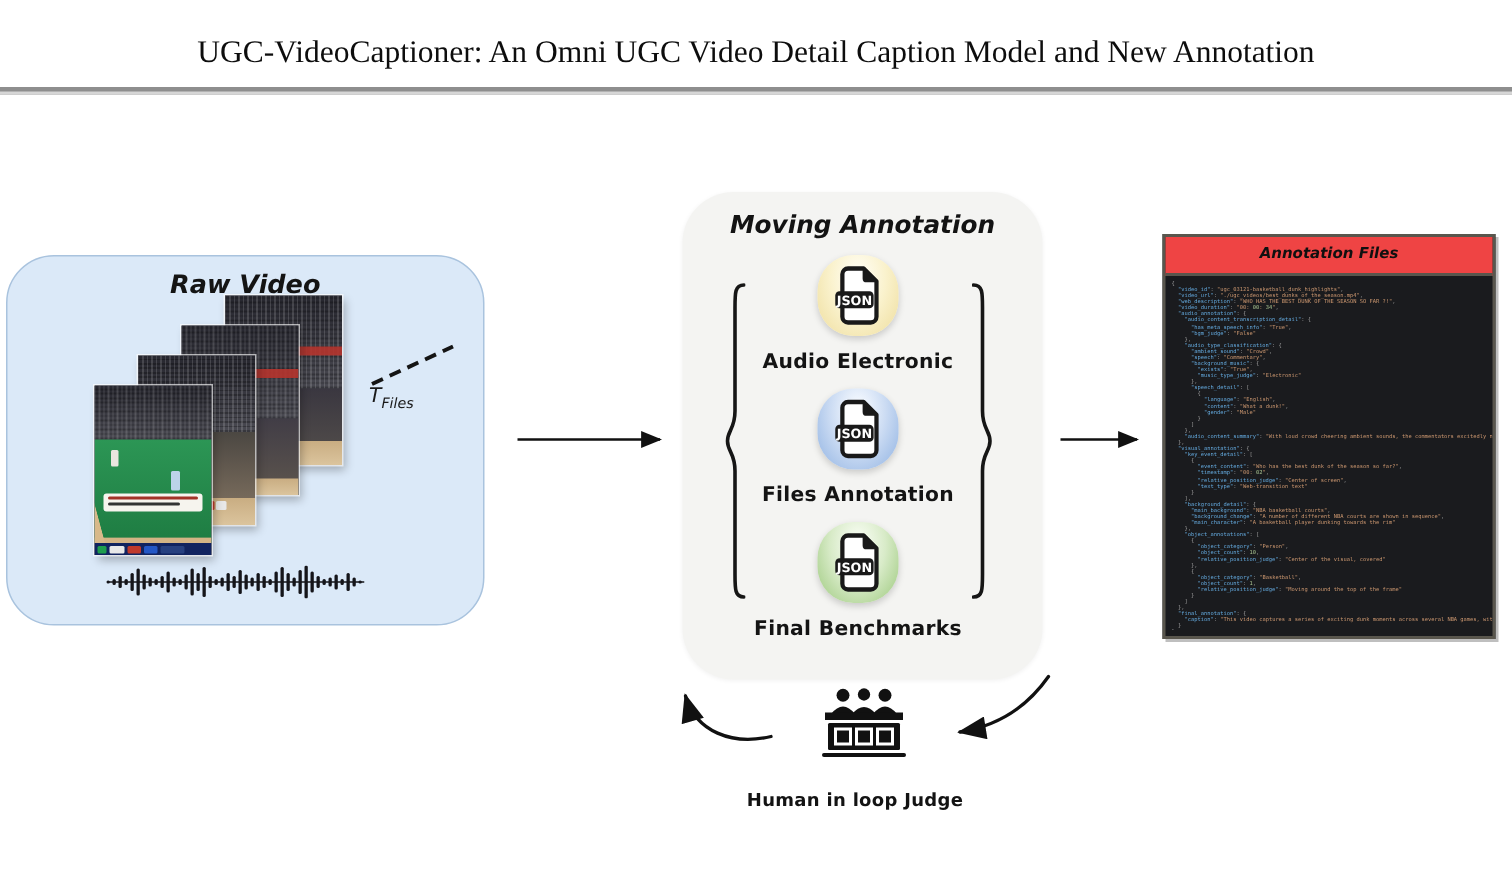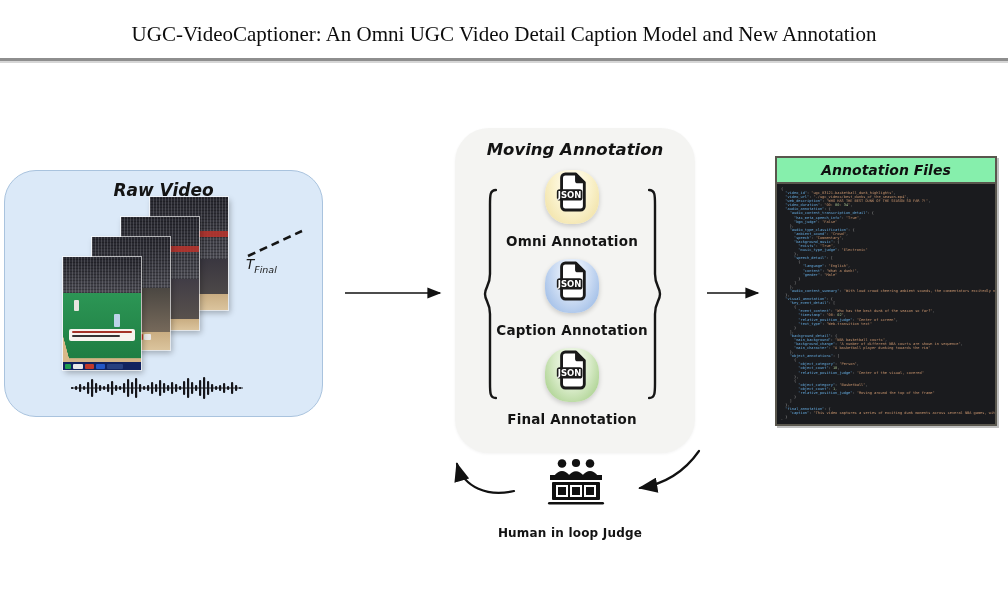--- a/index.html
+++ b/index.html
@@ -81,40 +81,40 @@
   }
   .ann-title{
     position:absolute;top:12px;left:0;width:100%;text-align:center;
     font-weight:bold;font-style:italic;font-size:16.5px;color:#131313;
   }
   .brace{position:absolute;width:14px;height:212px;z-index:5}
   .brace-left{left:483px;top:188px}
   .brace-right{left:648px;top:188px}
   .tile{
     position:absolute;width:54px;height:54px;border-radius:24px;z-index:6;
-    display:flex;align-items:flex-start;justify-content:center;
+    display:flex;align-items:center;justify-content:center;
     box-shadow:0 2px 5px rgba(0,0,0,.18);
   }
   .tile-audio{left:545px;top:170px;background:radial-gradient(ellipse at 50% 28%,#fffdf2 8%,#faf2cd 48%,#eedd9c 100%)}
   .tile-visual{left:545px;top:259px;background:radial-gradient(ellipse at 50% 28%,#f6faff 8%,#ccdcf3 48%,#8fb2e2 100%)}
   .tile-final{left:545px;top:348px;background:radial-gradient(ellipse at 50% 28%,#f7fcf2 8%,#d8ebc8 48%,#9bc87b 100%)}
   .tile-label{
     position:absolute;left:472px;width:200px;text-align:center;z-index:6;
     font-weight:bold;font-size:13.5px;color:#141414;letter-spacing:.2px;
   }
   .lbl-audio{top:233px}.lbl-visual{top:322px}.lbl-final{top:411px}
   
   .files-panel{
     position:absolute;left:775px;top:156px;width:222px;height:270px;
     border:2px solid #59564d;background:#1a1b1e;box-sizing:border-box;
     box-shadow:2px 2px 0 rgba(0,0,0,.25);
   }
   .files-header{
-    height:24px;background:#86efac;border-bottom:2px solid #59564d;
-    text-align:center;font-weight:bold;font-style:italic;font-size:14px;
+    height:24px;background:#ef4444;border-bottom:2px solid #59564d;
+    text-align:center;font-weight:bold;font-style:italic;font-size:10px;
     line-height:24px;color:#101010;
   }
   .code{
     height:236px;padding:3px 4px;box-sizing:border-box;overflow:hidden;
     font-family:"DejaVu Sans Mono",monospace;font-size:3.6px;line-height:4.08px;
     color:#9b9b9b;white-space:pre;
   }
   .code .k{color:#63a8dc}
   .code .s{color:#c9956e}
   .code .n{color:#a8c390}
@@ -224,21 +224,21 @@
         <rect x="152" y="6" width="2.2" height="10" rx="1" fill="#15151a"></rect>
         <rect x="156" y="9" width="2.2" height="4" rx="1" fill="#15151a"></rect>
         <rect x="160" y="5" width="2.2" height="12" rx="1" fill="#15151a"></rect>
         <rect x="164" y="8" width="2.2" height="6" rx="1" fill="#15151a"></rect>
         <rect x="168" y="10" width="2.2" height="2" rx="1" fill="#15151a"></rect>
       </g>
   </svg>
 </div>
 
 <div class="t-frames">
-  <span>T</span><sub>Final</sub>
+  <span>T</span><sub>Files</sub>
 </div>
 
 <div class="ann-box">
   <div class="ann-title">Moving Annotation</div>
 </div>
 
 <svg class="brace brace-left" viewBox="0 0 14 212">
   <path d="M13,2 C7,2 7,7 7,17 L7,86 C7,98 2,99 2,106 C2,113 7,114 7,126 L7,195 C7,205 7,210 13,210" fill="none" stroke="#161616" stroke-width="2.4" stroke-linecap="round"></path>
 </svg>
 <svg class="brace brace-right" viewBox="0 0 14 212">
@@ -246,41 +246,41 @@
 </svg>
 
 <div class="tile tile-audio">
   <svg width="36" height="44" viewBox="0 0 38 44">
     <path d="M12,3 h11 l9,9 v25 a4,4 0 0 1 -4,4 h-16 a4,4 0 0 1 -4,-4 v-30 a4,4 0 0 1 4,-4 z" fill="#ffffff" stroke="#191919" stroke-width="3" stroke-linejoin="round"></path>
     <path d="M23,3 l9,9 h-7 a2,2 0 0 1 -2,-2 z" fill="#191919" stroke="#191919" stroke-width="1.5" stroke-linejoin="round"></path>
     <rect x="3" y="19" width="27" height="12" rx="3" fill="#191919"></rect>
     <text x="16.5" y="28.5" text-anchor="middle" font-size="9" font-weight="bold" fill="#ffffff" font-family="DejaVu Sans, sans-serif">JSON</text>
   </svg>
 </div>
-<div class="tile-label lbl-audio">Omni Annotation</div>
+<div class="tile-label lbl-audio">Audio Electronic</div>
 
 <div class="tile tile-visual">
   <svg width="36" height="44" viewBox="0 0 38 44">
     <path d="M12,3 h11 l9,9 v25 a4,4 0 0 1 -4,4 h-16 a4,4 0 0 1 -4,-4 v-30 a4,4 0 0 1 4,-4 z" fill="#ffffff" stroke="#191919" stroke-width="3" stroke-linejoin="round"></path>
     <path d="M23,3 l9,9 h-7 a2,2 0 0 1 -2,-2 z" fill="#191919" stroke="#191919" stroke-width="1.5" stroke-linejoin="round"></path>
     <rect x="3" y="19" width="27" height="12" rx="3" fill="#191919"></rect>
     <text x="16.5" y="28.5" text-anchor="middle" font-size="9" font-weight="bold" fill="#ffffff" font-family="DejaVu Sans, sans-serif">JSON</text>
   </svg>
 </div>
-<div class="tile-label lbl-visual">Caption Annotation</div>
+<div class="tile-label lbl-visual">Files Annotation</div>
 
 <div class="tile tile-final">
   <svg width="36" height="44" viewBox="0 0 38 44">
     <path d="M12,3 h11 l9,9 v25 a4,4 0 0 1 -4,4 h-16 a4,4 0 0 1 -4,-4 v-30 a4,4 0 0 1 4,-4 z" fill="#ffffff" stroke="#191919" stroke-width="3" stroke-linejoin="round"></path>
     <path d="M23,3 l9,9 h-7 a2,2 0 0 1 -2,-2 z" fill="#191919" stroke="#191919" stroke-width="1.5" stroke-linejoin="round"></path>
     <rect x="3" y="19" width="27" height="12" rx="3" fill="#191919"></rect>
     <text x="16.5" y="28.5" text-anchor="middle" font-size="9" font-weight="bold" fill="#ffffff" font-family="DejaVu Sans, sans-serif">JSON</text>
   </svg>
 </div>
-<div class="tile-label lbl-final">Final Annotation</div>
+<div class="tile-label lbl-final">Final Benchmarks</div>
 
 <div class="files-panel">
   <div class="files-header">Annotation Files</div>
   <div class="code"><div>{</div><div>  <span class="k">"video_id"</span>: <span class="s">"ugc_03121-basketball_dunk_highlights"</span>,</div><div>  <span class="k">"video_url"</span>: <span class="s">"./ugc_videos/best_dunks_of_the_season.mp4"</span>,</div><div>  <span class="k">"web_description"</span>: <span class="s">"WHO HAS THE BEST DUNK OF THE SEASON SO FAR ?!"</span>,</div><div>  <span class="k">"video_duration"</span>: <span class="s">"00: <span class="n">00</span>: <span class="n">34</span>"</span>,</div><div>  <span class="k">"audio_annotation"</span>: {</div><div>    <span class="k">"audio_content_transcription_detail"</span>: {</div><div>      <span class="k">"has_meta_speech_info"</span>: <span class="s">"True"</span>,</div><div>      <span class="k">"bgm_judge"</span>: <span class="s">"False"</span></div><div>    },</div><div>    <span class="k">"audio_type_classification"</span>: {</div><div>      <span class="k">"ambient_sound"</span>: <span class="s">"Crowd"</span>,</div><div>      <span class="k">"speech"</span>: <span class="s">"Commentary"</span>,</div><div>      <span class="k">"background_music"</span>: {</div><div>        <span class="k">"exists"</span>: <span class="s">"True"</span>,</div><div>        <span class="k">"music_type_judge"</span>: <span class="s">"Electronic"</span></div><div>      },</div><div>      <span class="k">"speech_detail"</span>: [</div><div>        {</div><div>          <span class="k">"language"</span>: <span class="s">"English"</span>,</div><div>          <span class="k">"content"</span>: <span class="s">"What a dunk!"</span>,</div><div>          <span class="k">"gender"</span>: <span class="s">"Male"</span></div><div>        }</div><div>      ]</div><div>    },</div><div>    <span class="k">"audio_content_summary"</span>: <span class="s">"With loud crowd cheering ambient sounds, the commentators excitedly narrate each dunk, praising the players..."</span></div><div>  },</div><div>  <span class="k">"visual_annotation"</span>: {</div><div>    <span class="k">"key_event_detail"</span>: [</div><div>      {</div><div>        <span class="k">"event_content"</span>: <span class="s">"Who has the best dunk of the season so far?"</span>,</div><div>        <span class="k">"timestamp"</span>: <span class="s">"00: <span class="n">02</span>"</span>,</div><div>        <span class="k">"relative_position_judge"</span>: <span class="s">"Center of screen"</span>,</div><div>        <span class="k">"text_type"</span>: <span class="s">"Web-transition text"</span></div><div>      }</div><div>    ],</div><div>    <span class="k">"background_detail"</span>: {</div><div>      <span class="k">"main_background"</span>: <span class="s">"NBA basketball courts"</span>,</div><div>      <span class="k">"background_change"</span>: <span class="s">"A number of different NBA courts are shown in sequence"</span>,</div><div>      <span class="k">"main_character"</span>: <span class="s">"A basketball player dunking towards the rim"</span></div><div>    },</div><div>    <span class="k">"object_annotations"</span>: [</div><div>      {</div><div>        <span class="k">"object_category"</span>: <span class="s">"Person"</span>,</div><div>        <span class="k">"object_count"</span>: <span class="n">10</span>,</div><div>        <span class="k">"relative_position_judge"</span>: <span class="s">"Center of the visual, covered"</span></div><div>      },</div><div>      {</div><div>        <span class="k">"object_category"</span>: <span class="s">"Basketball"</span>,</div><div>        <span class="k">"object_count"</span>: <span class="n">1</span>,</div><div>        <span class="k">"relative_position_judge"</span>: <span class="s">"Moving around the top of the frame"</span></div><div>      }</div><div>    ]</div><div>  },</div><div>  <span class="k">"final_annotation"</span>: {</div><div>    <span class="k">"caption"</span>: <span class="s">"This video captures a series of exciting dunk moments across several NBA games, with lively crowds and ..."</span></div><div>  }</div><div>}</div></div>
 </div>
 
 <svg class="judge-icon" width="72" height="54" viewBox="0 0 72 54">
   <circle cx="22" cy="7.5" r="4.3" fill="#111"></circle>
   <circle cx="36" cy="7" r="4.1" fill="#111"></circle>
   <circle cx="50" cy="7.5" r="4.3" fill="#111"></circle>

